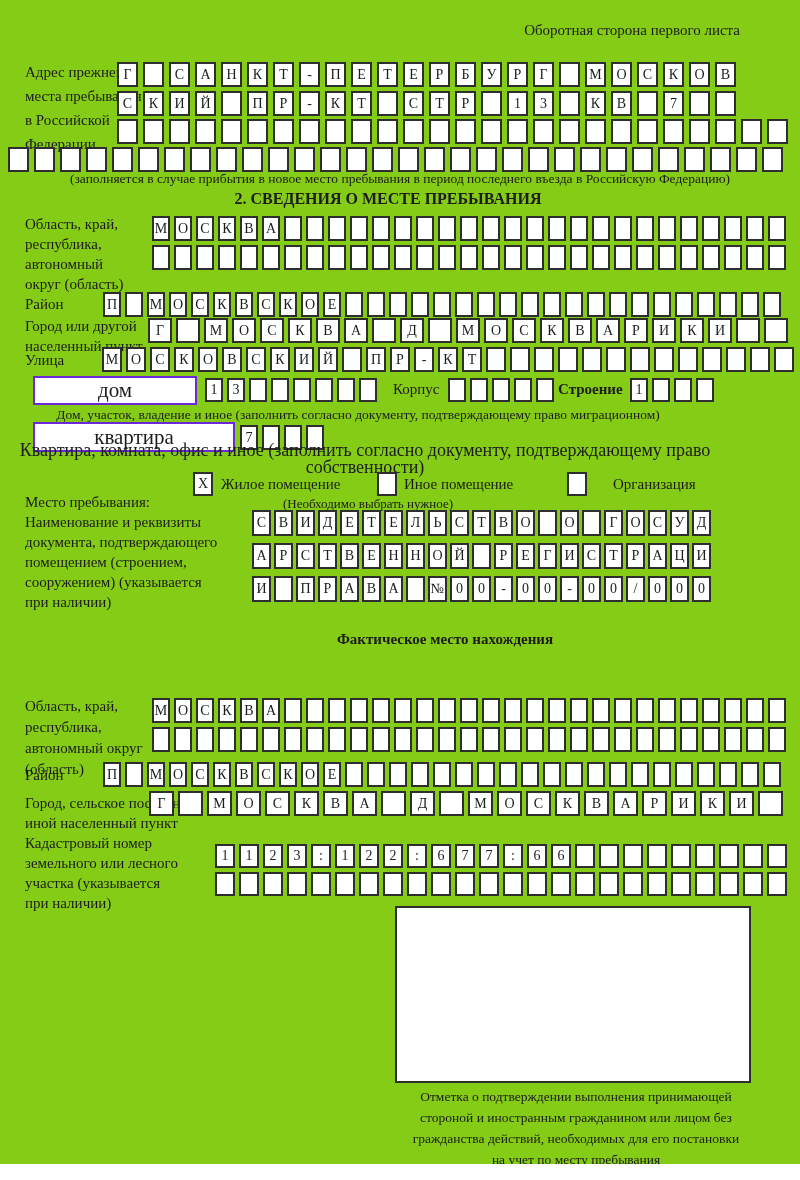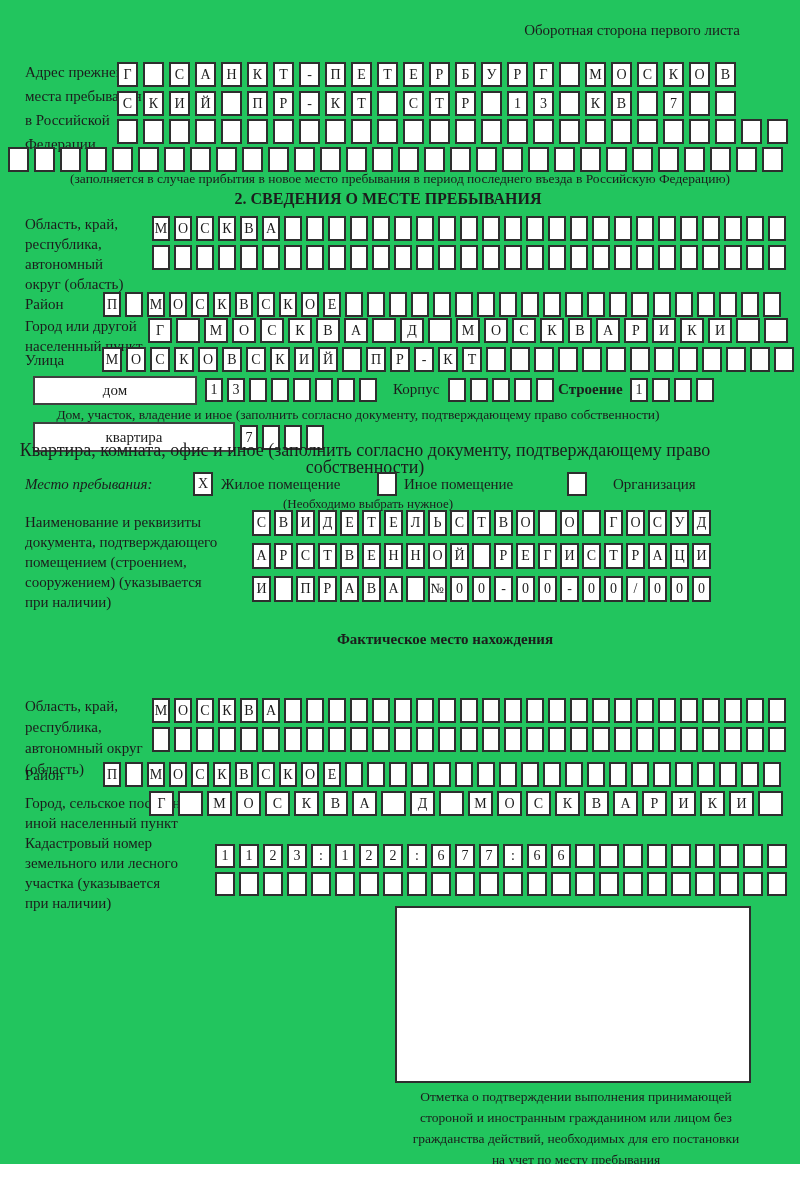--- a/index.html
+++ b/index.html
@@ -1,28 +1,28 @@
 <!DOCTYPE html>
 <html><head>
 <meta charset="utf-8">
 <style>
   html,body{margin:0;padding:0;background:#fff;}
-  #form{position:relative;width:800px;height:1164px;background:#22c55e;
+  #form{position:relative;width:800px;height:1164px;background:#84cc16;
         font-family:"Liberation Serif",serif;color:#1c1c1c;overflow:hidden;}
   .hnote{position:absolute;font-size:15px;}
   .lbl{position:absolute;font-size:15px;line-height:20px;white-space:nowrap;}
   .lines div{white-space:nowrap;}
   .cap{position:absolute;font-size:13px;text-align:center;line-height:17px;}
   .hdr{position:absolute;font-weight:bold;text-align:center;font-size:16px;}
   .boxrow{position:absolute;display:flex;gap:var(--g,4px);}
   .cell{width:var(--cw,18px);height:var(--ch,25px);border:2px solid #2e2e2e;
         display:flex;align-items:center;justify-content:center;
         font-size:14px;flex:none;box-sizing:border-box;background:#fff;}
-  .bigbox{position:absolute;border:2px solid #404040;display:flex;align-items:center;
-          justify-content:center;font-size:15px;box-sizing:border-box;background:#fff;}
+  .bigbox{position:absolute;border:2px solid #6d28d9;display:flex;align-items:center;
+          justify-content:center;font-size:21px;box-sizing:border-box;background:#fff;}
   .checkbox{position:absolute;width:20px;height:24px;border:2px solid #2e2e2e;
             display:flex;align-items:center;justify-content:center;font-size:14px;
             box-sizing:border-box;background:#fff;}
   .stamp{position:absolute;border:2px solid #2e2e2e;background:#fff;box-sizing:border-box;}
 </style>
 </head>
 <body>
 
 <div id="form">
 
@@ -336,32 +336,32 @@
       <span class="cell"></span>
       <span class="cell"></span>
     </div>
   <div class="lbl" style="left:558px;top:379px;font-weight:bold;">Строение</div>
   <div class="boxrow" style="left:630px;top:378px;--cw:18px;--ch:24px;--g:4px;">
       <span class="cell">1</span>
       <span class="cell"></span>
       <span class="cell"></span>
       <span class="cell"></span>
     </div>
-  <div class="cap" style="left:0;top:406px;width:716px;font-size:13.5px;">Дом, участок, владение и иное (заполнить согласно документу, подтверждающему право собственности)</div>
+  <div class="cap" style="left:0;top:406px;width:716px;font-size:13.5px;">Дом, участок, владение и иное (заполнить согласно документу, подтверждающему право миграционном)</div>
 
   <div class="bigbox" style="left:33px;top:422px;width:202px;height:30px;">квартира</div>
   <div class="boxrow" style="left:240px;top:425px;--cw:18px;--ch:25px;--g:4px;">
       <span class="cell">7</span>
       <span class="cell"></span>
       <span class="cell"></span>
       <span class="cell"></span>
     </div>
   <div class="cap" style="left:0;top:442px;width:730px;font-size:18px;">Квартира, комната, офис и иное (заполнить согласно документу, подтверждающему право собственности)</div>
 
-  <div class="lbl" style="left:25px;top:474px;font-style:italic;">Место пребывания:</div>
+  <div class="lbl" style="left:25px;top:492px;">Место пребывания:</div>
   <span class="checkbox" style="left:193px;top:472px;">X</span>
   <div class="lbl" style="left:221px;top:474px;">Жилое помещение</div>
   <span class="checkbox" style="left:377px;top:472px;"></span>
   <div class="lbl" style="left:404px;top:474px;">Иное помещение</div>
   <span class="checkbox" style="left:567px;top:472px;"></span>
   <div class="lbl" style="left:613px;top:474px;">Организация</div>
   <div class="cap" style="left:0;top:495px;width:736px;">(Необходимо выбрать нужное)</div>
 
   <div class="lbl lines" style="left:25px;top:512px;line-height:20px;">
       <div>Наименование и реквизиты</div>

